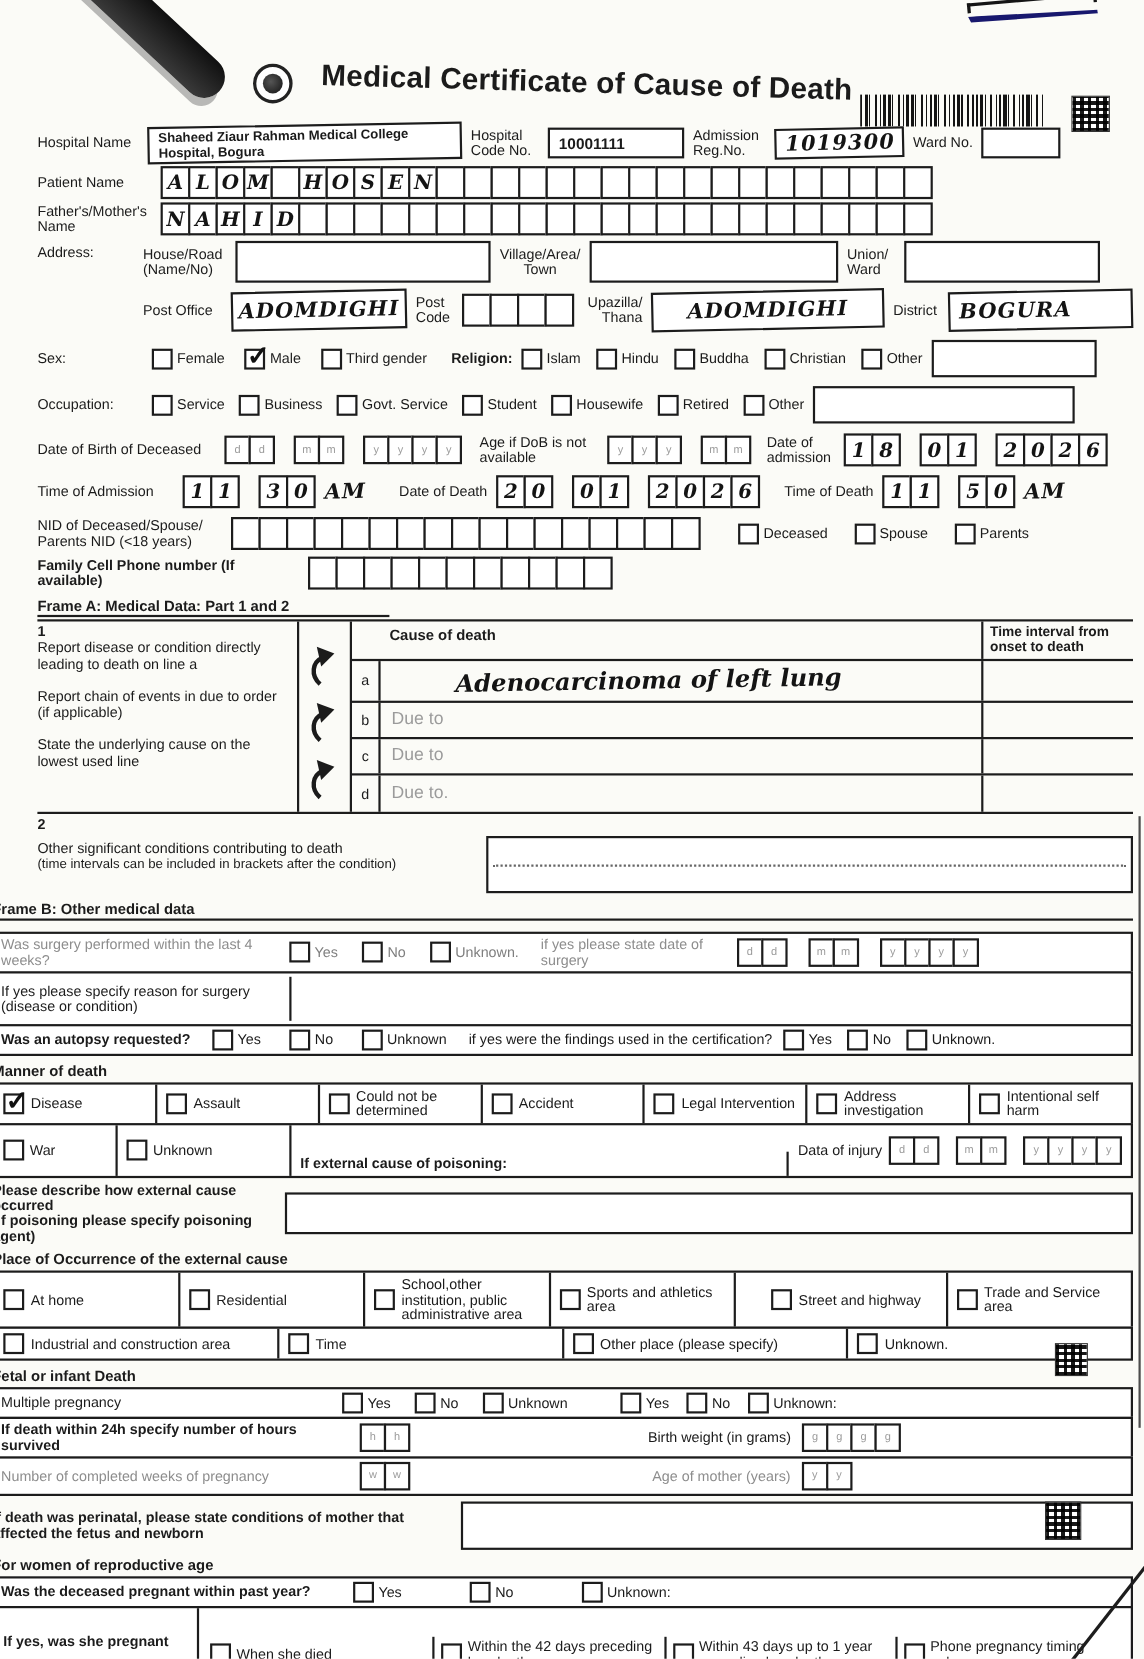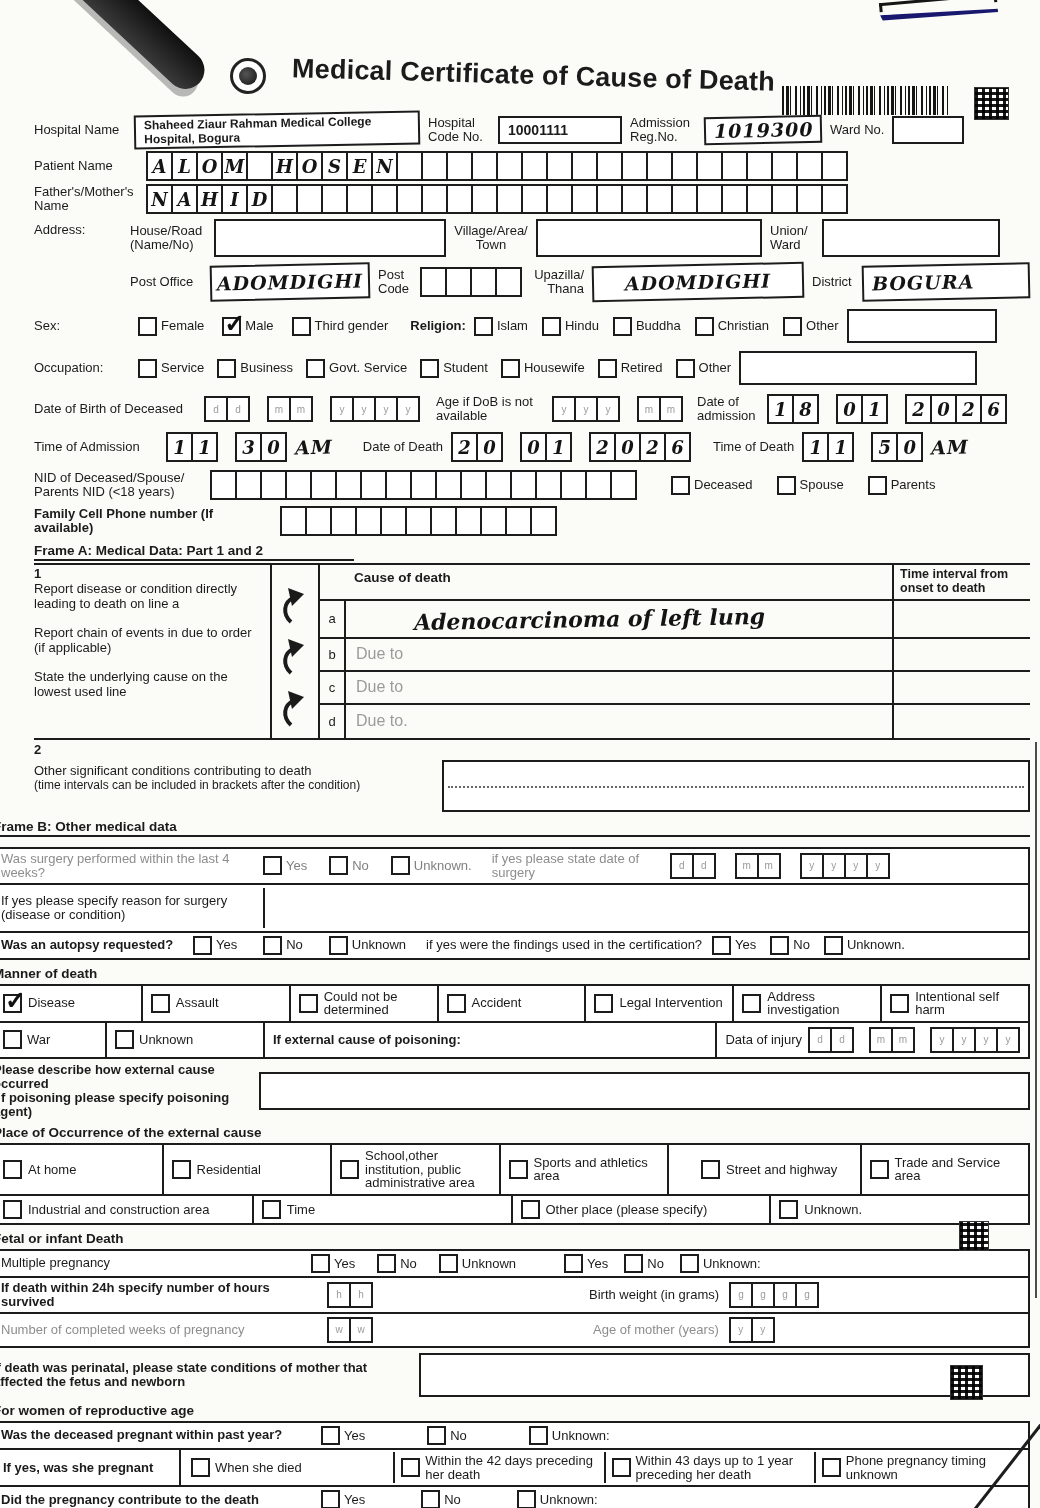--- a/index.html
+++ b/index.html
@@ -89,21 +89,21 @@
 
   
   .shift-left { margin-left:-41px; }
   .boxrow { display:flex; align-items:center; border:2px solid #1c1c1c; background:#fff; margin-top:-2px; padding:3px 6px; gap:10px; }
   .boxrow.first { margin-top:3px; }
   .seg-row { display:flex; align-items:stretch; border:2px solid #1c1c1c; background:#fff; margin-top:-2px; }
   .seg-row.first { margin-top:3px; }
   .seg { display:flex; align-items:center; gap:6px; padding:4px 8px; border-right:2px solid #1c1c1c; }
   .seg:last-child { border-right:none; }
   .seg .opt { gap:5px; }
-  .seg-fill { flex:1; }
+  .seg-fill { flex:1;margin-top:24px; }
   .opts-spread { display:flex; gap:26px; }
   .gap-lg { gap:22px; }
 
   .subhead { font-weight:bold; font-size:13.5px; margin-top:6px; }
 </style>
 </head>
 <body>
 
 <div class="paper">
 

